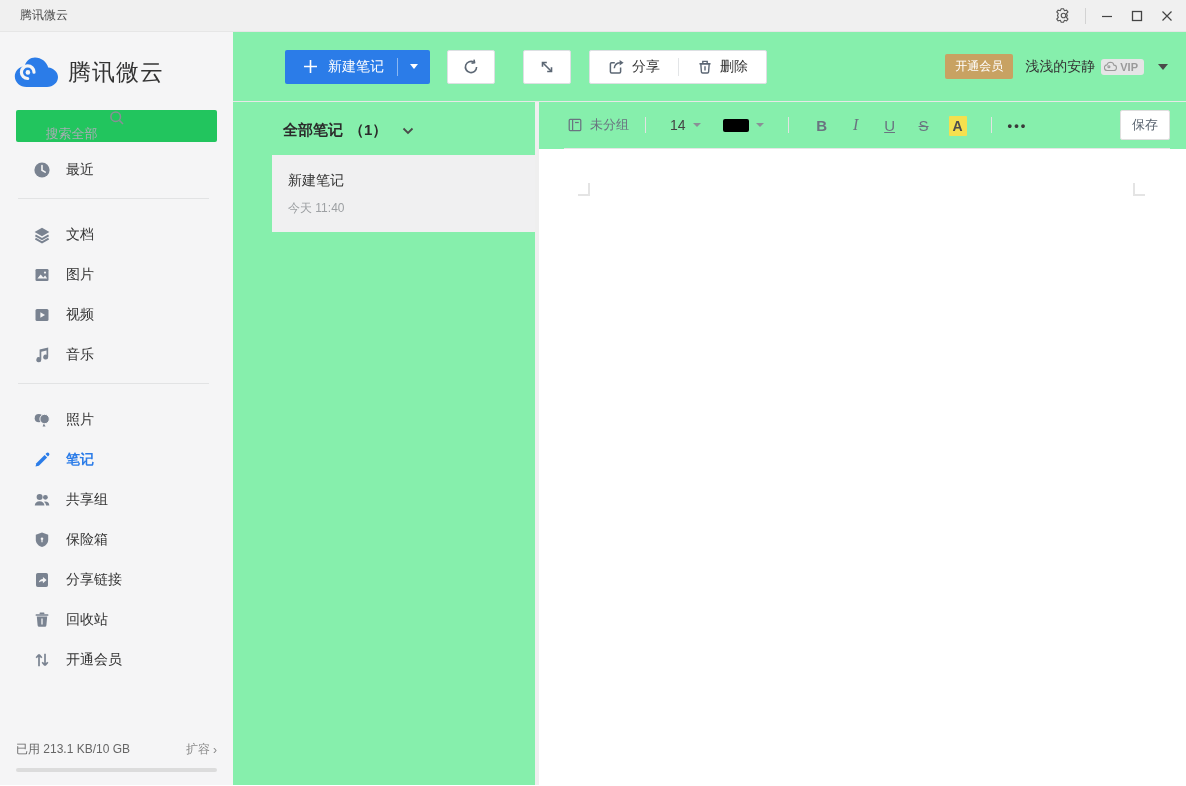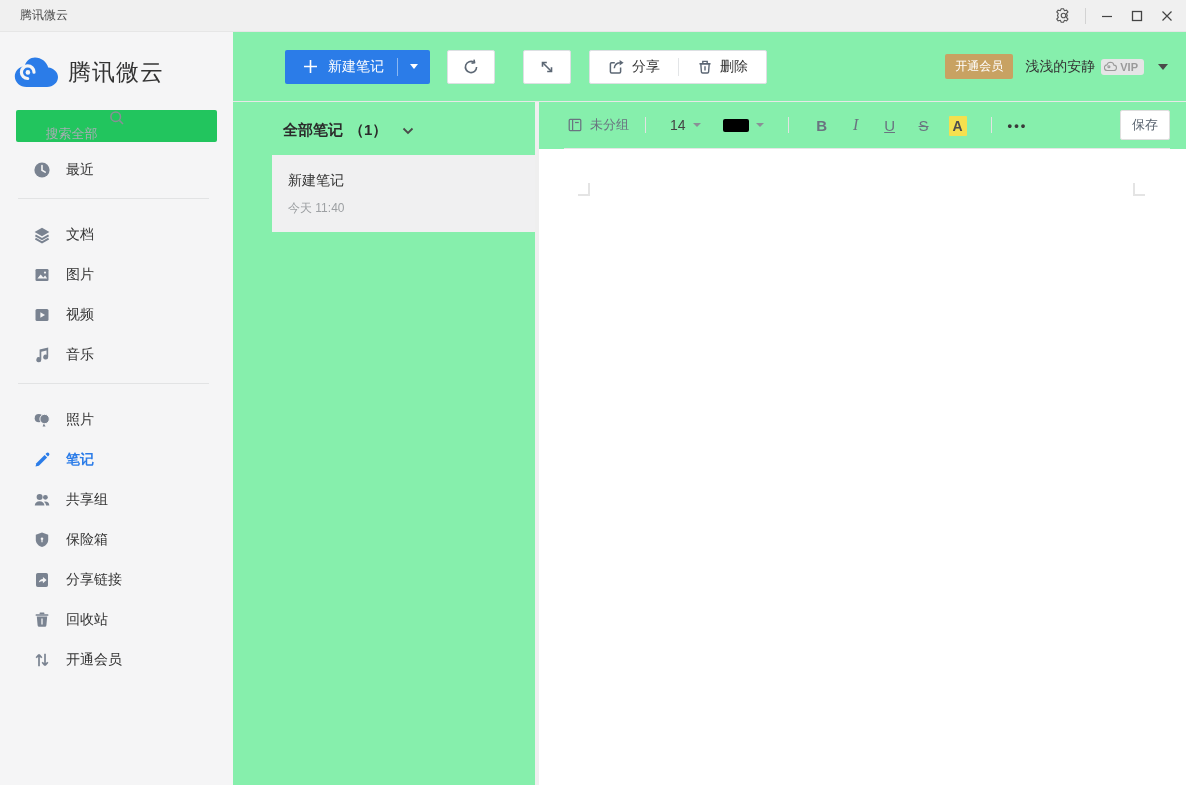--- a/index.html
+++ b/index.html
@@ -264,20 +264,30 @@
         <span class="nicon">
           <svg width="18" height="18" viewBox="0 0 18 18" fill="none" stroke="currentColor" stroke-width="1.7">
               <path d="M6 15.2V3.6M6 3.6L3.2 6.7M6 3.6l2.8 3.1"></path>
               <path d="M12 2.8v11.6m0 0l-2.8-3.1m2.8 3.1l2.8-3.1"></path>
             </svg>
         </span>
         <span>开通会员</span>
       </div>
     </div>
 
+    <div class="storage">
+      <div class="storage-row">
+        <span>已用 213.1 KB/10 GB</span>
+        <span class="expand-link">
+          <span>扩容</span>
+          <span>›</span>
+        </span>
+      </div>
+      <div class="storage-bar"></div>
+    </div>
   </div>
 
   <div class="main">
     <div class="main-toolbar">
       <div class="btn-new">
         <div class="btn-new-main">
           <svg width="15" height="15" viewBox="0 0 15 15">
               <path d="M7.5 1v13M1 7.5h13" stroke="#fff" stroke-width="1.6"></path>
             </svg>
           <span>新建笔记</span>

